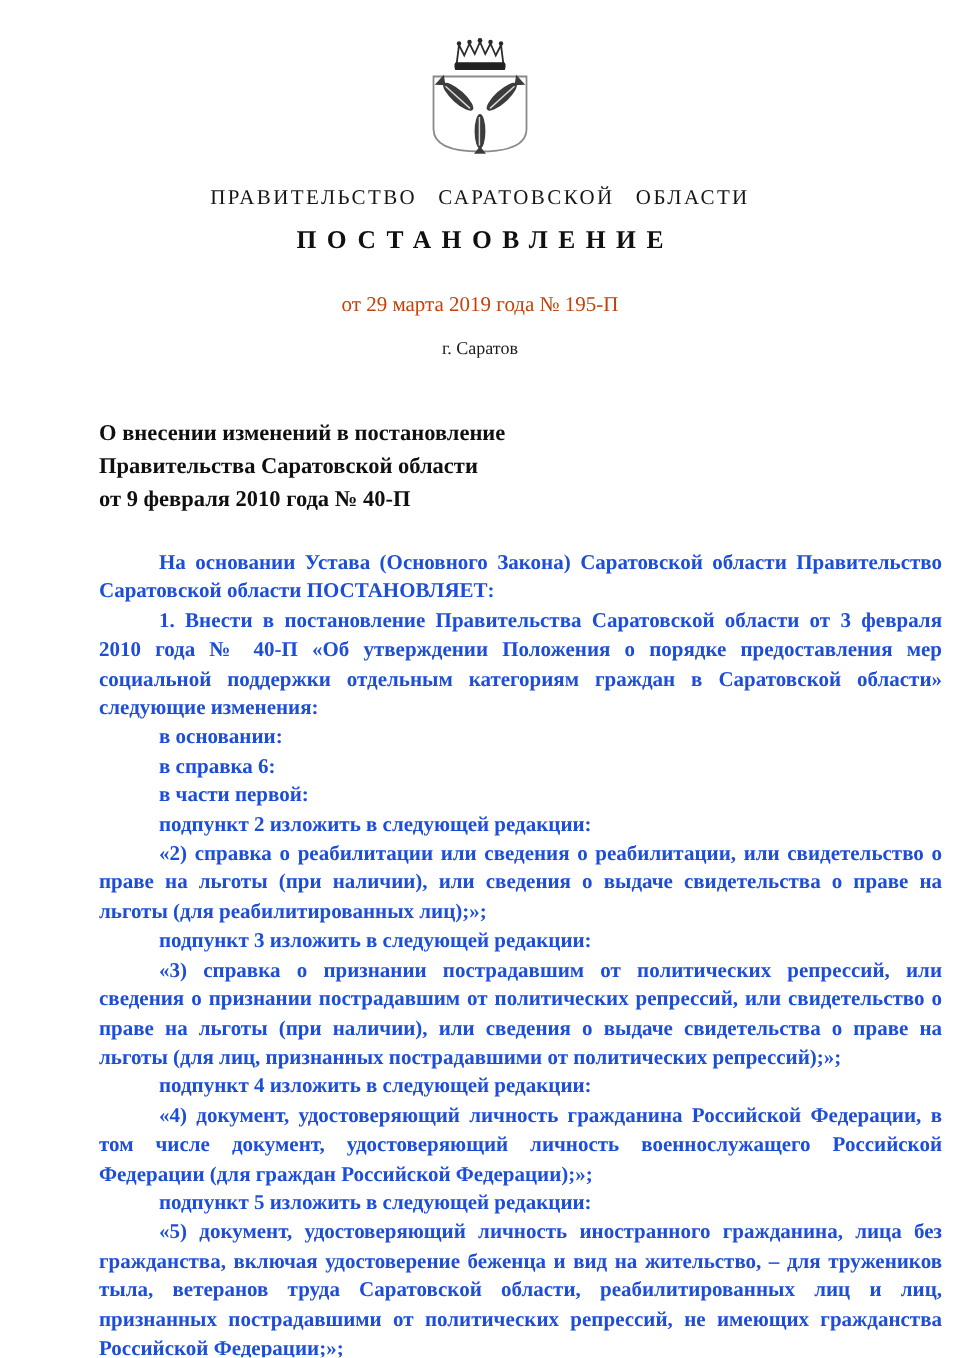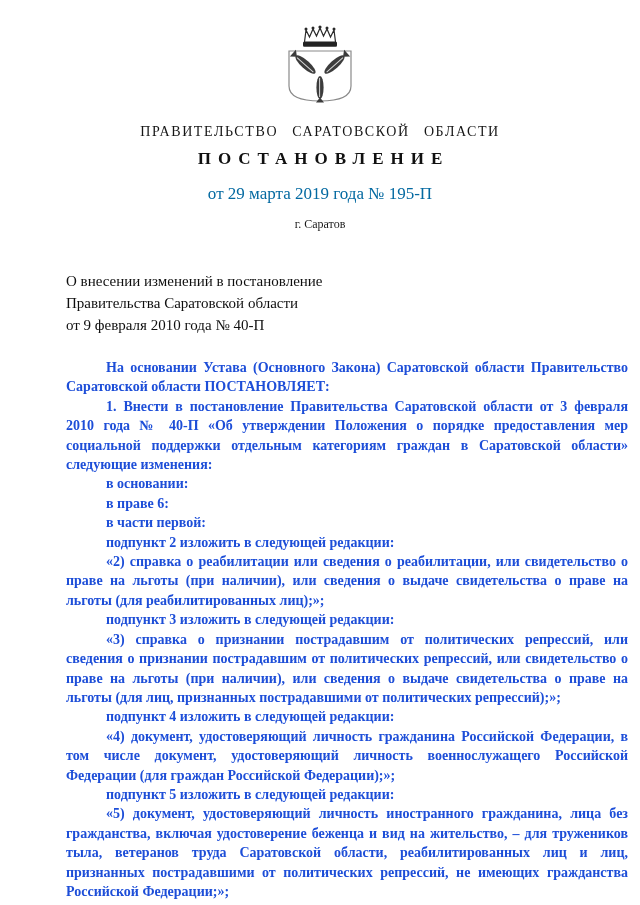--- a/index.html
+++ b/index.html
@@ -26,35 +26,35 @@
   .doc-type {
     margin-top: 9px;
     text-align: center;
     font-size: 17px;
     font-weight: bold;
     letter-spacing: 7px;
     text-indent: 7px; 
     color: #101010;
   }
   .date-line {
-    margin-top: 15px;
+    margin-top: 26px;
     text-align: center;
-    font-size: 17px;
-    color: #0369a1;
+    font-size: 14px;
+    color: #c2410c;
   }
   .city {
     margin-top: 13px;
     text-align: center;
     font-size: 12px;
     color: #1a1a1a;
   }
   .title-block {
     margin: 38px 40px 0 66px;
     font-size: 15px;
-    font-weight: normal;
+    font-weight: bold;
     line-height: 22px;
     color: #0f0f0f;
   }
   .body-block {
     margin: 22px 12px 0 66px;
     font-size: 14px;
     line-height: 19.4px;
     text-align: justify;
     color: #1d4ed8;
     font-weight: bold;
@@ -118,21 +118,21 @@
   <div>О внесении изменений в постановление</div>
       <div>Правительства Саратовской области</div>
       <div>от 9 февраля 2010 года № 40-П</div>
     </div>
 
   <div class="body-block">
 
   <p>На основании Устава (Основного Закона) Саратовской области Правительство Саратовской области ПОСТАНОВЛЯЕТ:</p>
       <p>1. Внести в постановление Правительства Саратовской области от 3 февраля 2010 года № 40-П «Об утверждении Положения о порядке предоставления мер социальной поддержки отдельным категориям граждан в Саратовской области» следующие изменения:</p>
       <p>в основании:</p>
-      <p>в праве 6:</p>
+      <p>в справка 6:</p>
       <p>в части первой:</p>
       <p>подпункт 2 изложить в следующей редакции:</p>
       <p>«2) справка о реабилитации или сведения о реабилитации, или свидетельство о праве на льготы (при наличии), или сведения о выдаче свидетельства о праве на льготы (для реабилитированных лиц);»;</p>
       <p>подпункт 3 изложить в следующей редакции:</p>
       <p>«3) справка о признании пострадавшим от политических репрессий, или сведения о признании пострадавшим от политических репрессий, или свидетельство о праве на льготы (при наличии), или сведения о выдаче свидетельства о праве на льготы (для лиц, признанных пострадавшими от политических репрессий);»;</p>
       <p>подпункт 4 изложить в следующей редакции:</p>
       <p>«4) документ, удостоверяющий личность гражданина Российской Федерации, в том числе документ, удостоверяющий личность военнослужащего Российской Федерации (для граждан Российской Федерации);»;</p>
       <p>подпункт 5 изложить в следующей редакции:</p>
       <p>«5) документ, удостоверяющий личность иностранного гражданина, лица без гражданства, включая удостоверение беженца и вид на жительство, – для тружеников тыла, ветеранов труда Саратовской области, реабилитированных лиц и лиц, признанных пострадавшими от политических репрессий, не имеющих гражданства Российской Федерации;»;</p>
     </div>

